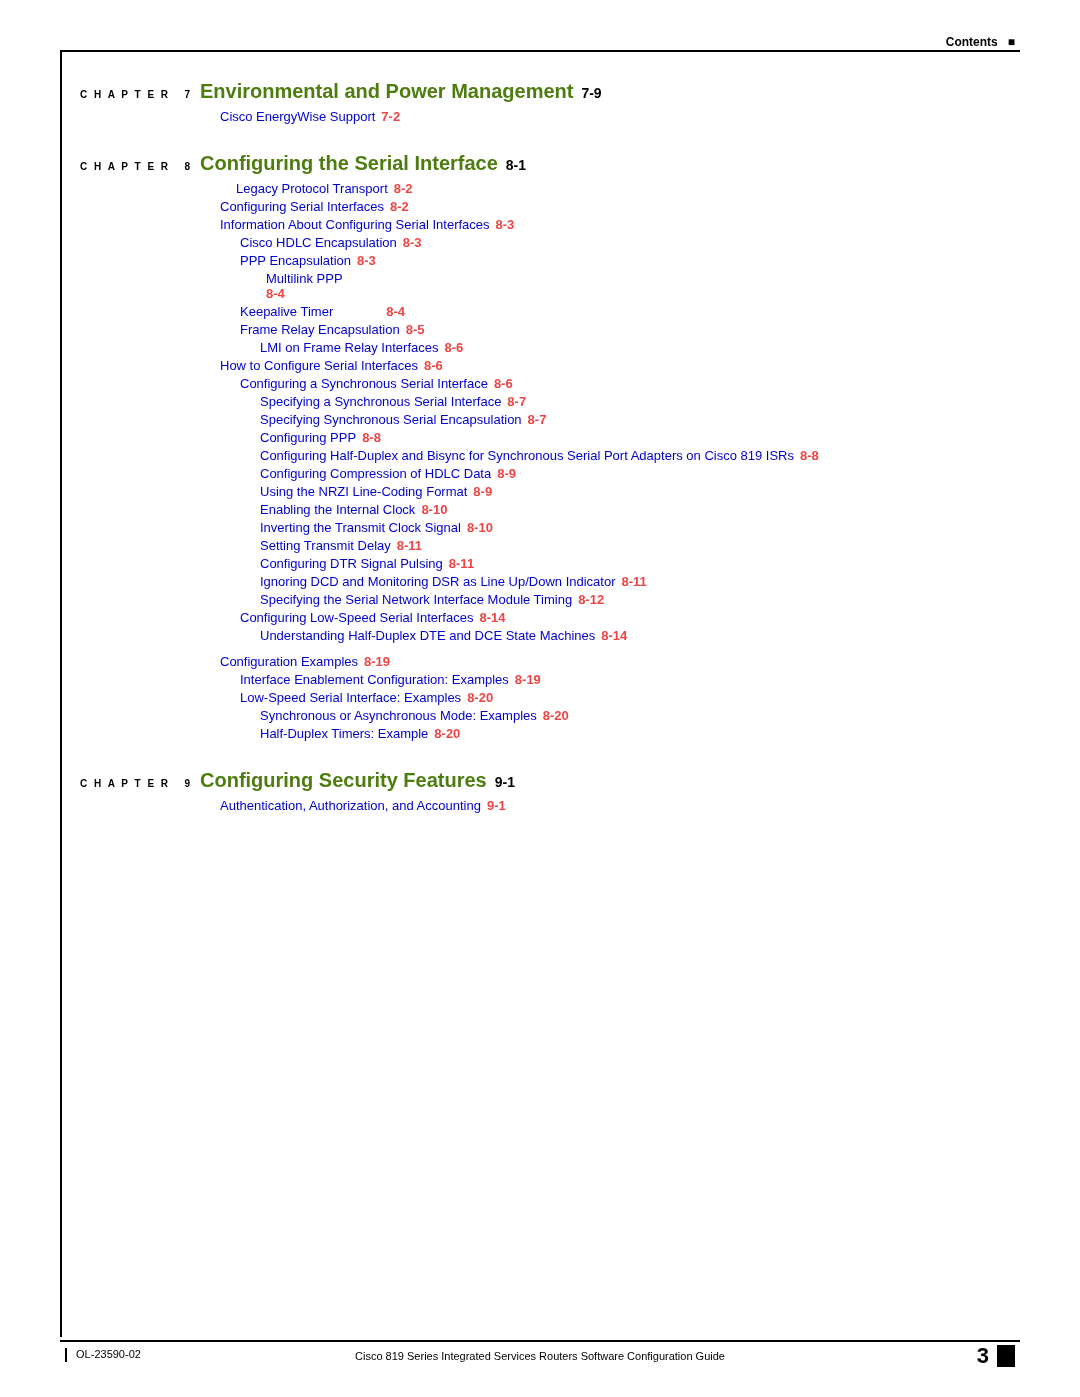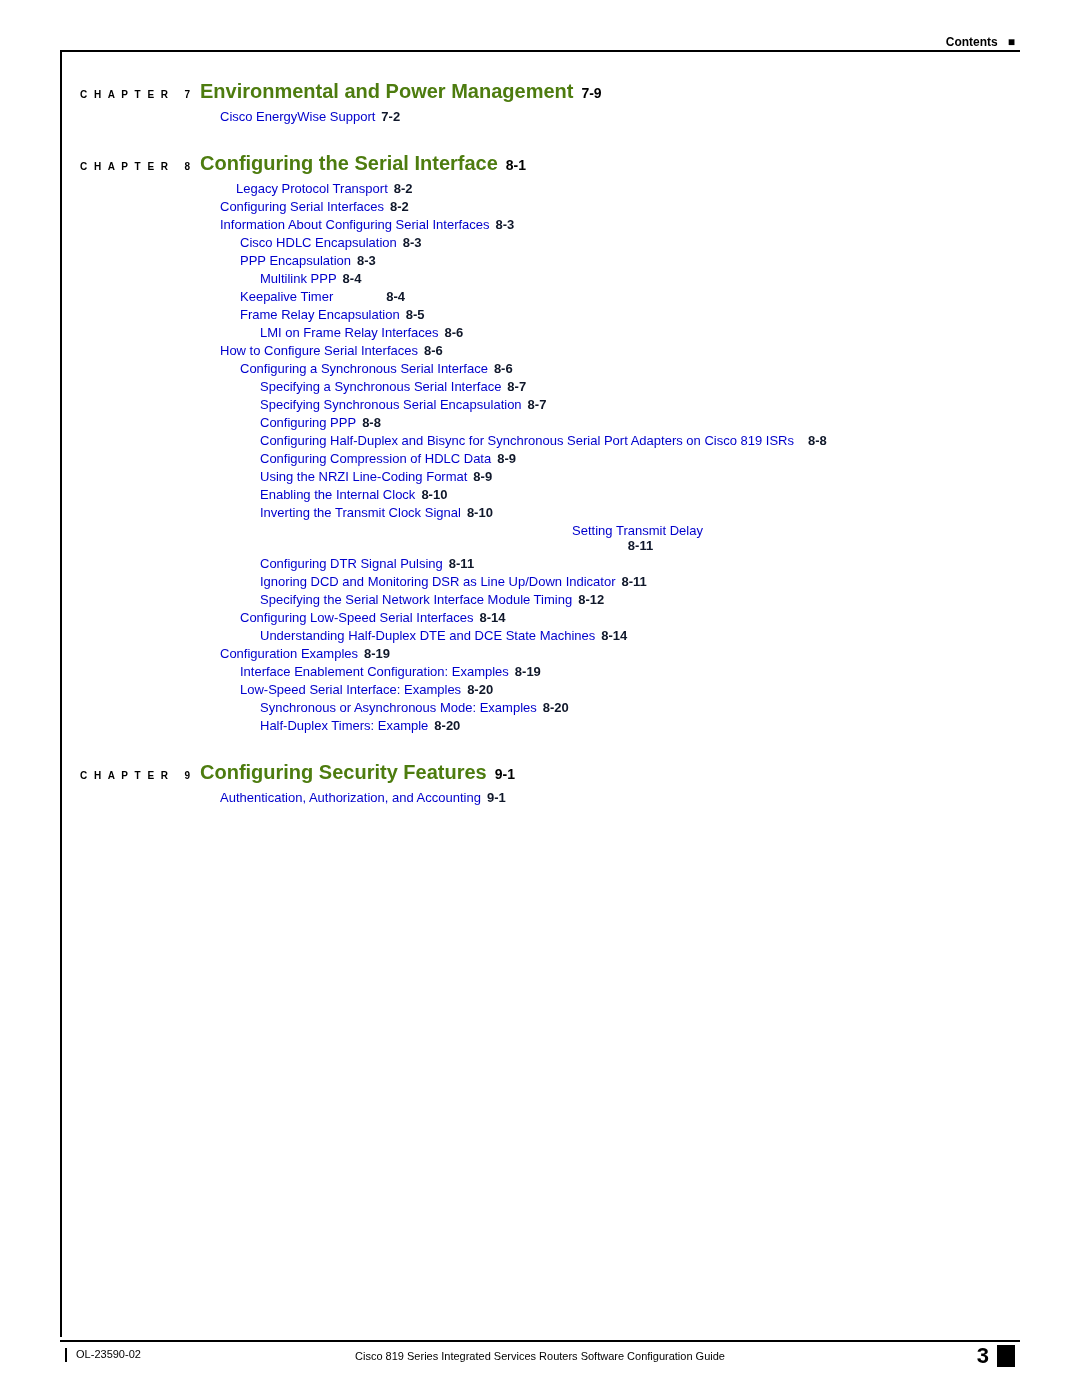--- a/index.html
+++ b/index.html
@@ -106,21 +106,21 @@
 
     .toc-link {
       color: #0000cc;
       font-size: 13px;
       text-decoration: none;
     }
 
     .toc-page {
       font-size: 13px;
       font-weight: bold;
-      color: #0f172a;
+      color: #ef4444;
       margin-left: 6px;
       white-space: nowrap;
     }
 
     
     .indent-0 { margin-left: 0; }
 
     
     .bottom-rule {
       position: absolute;
@@ -220,21 +220,21 @@
             <span class="toc-page" style="margin-left: 6px;">8-3</span>
           </div>
           <div class="toc-entry" style="margin-left: 20px; margin-bottom: 3px; display: flex; align-items: baseline; flex-wrap: wrap;">
             <span class="toc-link">Cisco HDLC Encapsulation</span>
             <span class="toc-page" style="margin-left: 6px;">8-3</span>
           </div>
           <div class="toc-entry" style="margin-left: 20px; margin-bottom: 3px; display: flex; align-items: baseline; flex-wrap: wrap;">
             <span class="toc-link">PPP Encapsulation</span>
             <span class="toc-page" style="margin-left: 6px;">8-3</span>
           </div>
-          <div class="toc-entry" style="margin-left: 40px; margin-bottom: 3px; display: flex; align-items: baseline; flex-wrap: wrap;">
+          <div class="toc-entry" style="margin-left: 40px; margin-bottom: 3px; display: flex; align-items: baseline; flex-wrap: wrap; flex-direction: column;">
             <span class="toc-link">Multilink PPP</span>
             <span class="toc-page" style="margin-left: 6px;">8-4</span>
           </div>
           <div class="toc-entry" style="margin-left: 20px; margin-bottom: 3px; display: flex; align-items: baseline; flex-wrap: wrap; gap: 47px;">
             <span class="toc-link">Keepalive Timer</span>
             <span class="toc-page" style="margin-left: 6px;">8-4</span>
           </div>
           <div class="toc-entry" style="margin-left: 20px; margin-bottom: 3px; display: flex; align-items: baseline; flex-wrap: wrap;">
             <span class="toc-link">Frame Relay Encapsulation</span>
             <span class="toc-page" style="margin-left: 6px;">8-5</span>
@@ -256,61 +256,61 @@
             <span class="toc-page" style="margin-left: 6px;">8-7</span>
           </div>
           <div class="toc-entry" style="margin-left: 40px; margin-bottom: 3px; display: flex; align-items: baseline; flex-wrap: wrap;">
             <span class="toc-link">Specifying Synchronous Serial Encapsulation</span>
             <span class="toc-page" style="margin-left: 6px;">8-7</span>
           </div>
           <div class="toc-entry" style="margin-left: 40px; margin-bottom: 3px; display: flex; align-items: baseline; flex-wrap: wrap;">
             <span class="toc-link">Configuring PPP</span>
             <span class="toc-page" style="margin-left: 6px;">8-8</span>
           </div>
-          <div class="toc-entry" style="margin-left: 40px; margin-bottom: 3px; display: flex; align-items: baseline; flex-wrap: wrap; gap: 8px;">
+          <div class="toc-entry" style="margin-left: 40px; margin-bottom: 3px; display: flex; align-items: baseline; flex-wrap: wrap;">
             <span class="toc-link">Configuring Half-Duplex and Bisync for Synchronous Serial Port Adapters on Cisco 819 ISRs</span>
             <span class="toc-page" style="margin-left: 6px;">8-8</span>
           </div>
           <div class="toc-entry" style="margin-left: 40px; margin-bottom: 3px; display: flex; align-items: baseline; flex-wrap: wrap;">
             <span class="toc-link">Configuring Compression of HDLC Data</span>
             <span class="toc-page" style="margin-left: 6px;">8-9</span>
           </div>
           <div class="toc-entry" style="margin-left: 40px; margin-bottom: 3px; display: flex; align-items: baseline; flex-wrap: wrap;">
             <span class="toc-link">Using the NRZI Line-Coding Format</span>
             <span class="toc-page" style="margin-left: 6px;">8-9</span>
           </div>
           <div class="toc-entry" style="margin-left: 40px; margin-bottom: 3px; display: flex; align-items: baseline; flex-wrap: wrap;">
             <span class="toc-link">Enabling the Internal Clock</span>
             <span class="toc-page" style="margin-left: 6px;">8-10</span>
           </div>
           <div class="toc-entry" style="margin-left: 40px; margin-bottom: 3px; display: flex; align-items: baseline; flex-wrap: wrap;">
             <span class="toc-link">Inverting the Transmit Clock Signal</span>
             <span class="toc-page" style="margin-left: 6px;">8-10</span>
           </div>
-          <div class="toc-entry" style="margin-left: 40px; margin-bottom: 3px; display: flex; align-items: center; flex-wrap: wrap; flex-direction: column;">
+          <div class="toc-entry" style="margin-left: 40px; margin-bottom: 3px; display: flex; align-items: flex-end; flex-wrap: wrap;">
             <span class="toc-link">Setting Transmit Delay</span>
             <span class="toc-page" style="margin-left: 6px;">8-11</span>
           </div>
           <div class="toc-entry" style="margin-left: 40px; margin-bottom: 3px; display: flex; align-items: baseline; flex-wrap: wrap;">
             <span class="toc-link">Configuring DTR Signal Pulsing</span>
             <span class="toc-page" style="margin-left: 6px;">8-11</span>
           </div>
           <div class="toc-entry" style="margin-left: 40px; margin-bottom: 3px; display: flex; align-items: baseline; flex-wrap: wrap;">
             <span class="toc-link">Ignoring DCD and Monitoring DSR as Line Up/Down Indicator</span>
             <span class="toc-page" style="margin-left: 6px;">8-11</span>
           </div>
           <div class="toc-entry" style="margin-left: 40px; margin-bottom: 3px; display: flex; align-items: baseline; flex-wrap: wrap;">
             <span class="toc-link">Specifying the Serial Network Interface Module Timing</span>
             <span class="toc-page" style="margin-left: 6px;">8-12</span>
           </div>
           <div class="toc-entry" style="margin-left: 20px; margin-bottom: 3px; display: flex; align-items: baseline; flex-wrap: wrap;">
             <span class="toc-link">Configuring Low-Speed Serial Interfaces</span>
             <span class="toc-page" style="margin-left: 6px;">8-14</span>
           </div>
-          <div class="toc-entry" style="margin-left: 40px; margin-bottom: 3px; display: flex; align-items: baseline; flex-wrap: wrap;">
+          <div class="toc-entry" style="margin-left: 40px; margin-bottom: 11px; display: flex; align-items: baseline; flex-wrap: wrap;">
             <span class="toc-link">Understanding Half-Duplex DTE and DCE State Machines</span>
             <span class="toc-page" style="margin-left: 6px;">8-14</span>
           </div>
           <div class="toc-entry" style="margin-left: 0px; margin-bottom: 3px; display: flex; align-items: flex-end; flex-wrap: wrap;">
             <span class="toc-link">Configuration Examples</span>
             <span class="toc-page" style="margin-left: 6px;">8-19</span>
           </div>
           <div class="toc-entry" style="margin-left: 20px; margin-bottom: 3px; display: flex; align-items: flex-start; flex-wrap: wrap;">
             <span class="toc-link">Interface Enablement Configuration: Examples</span>
             <span class="toc-page" style="margin-left: 6px;">8-19</span>

